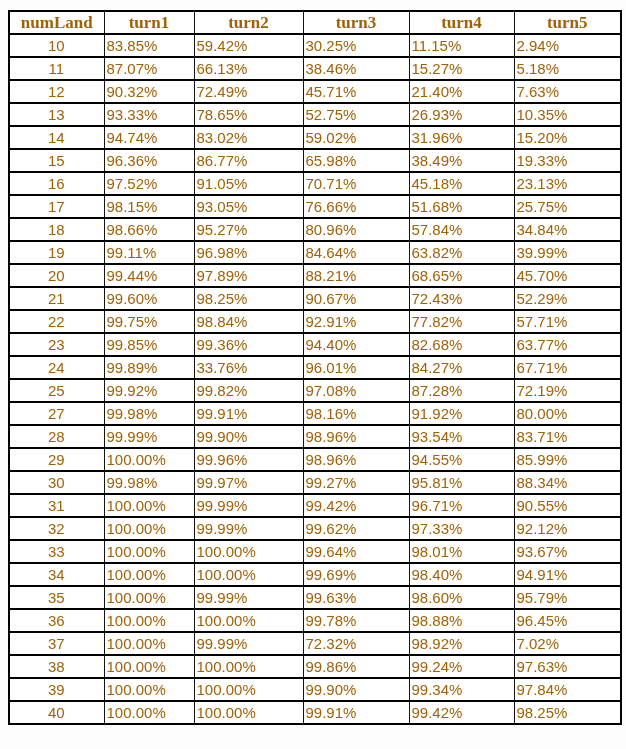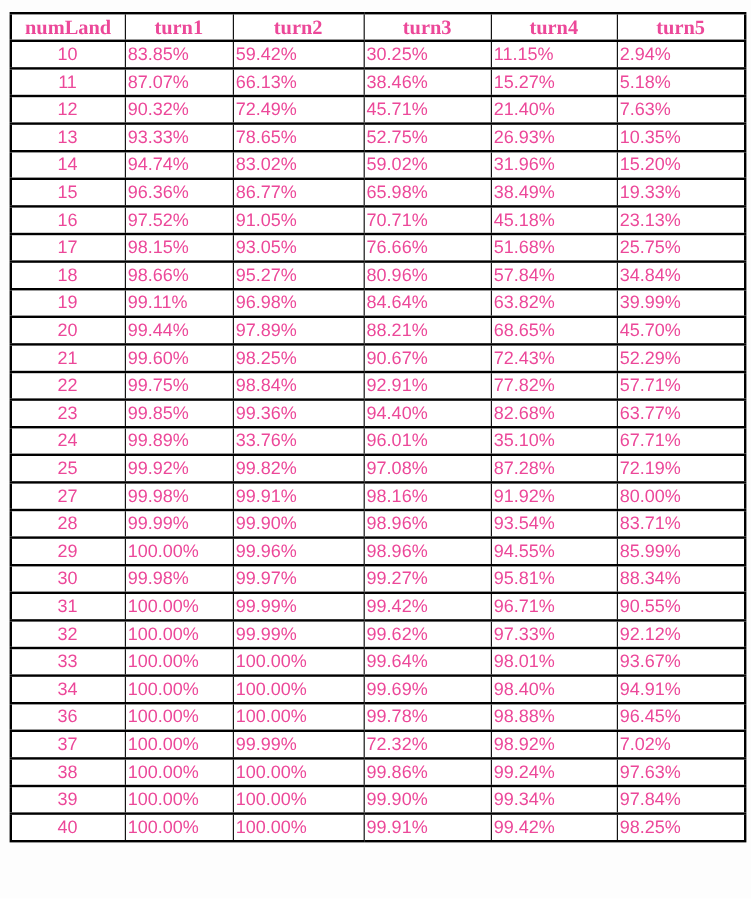--- a/index.html
+++ b/index.html
@@ -8,21 +8,21 @@
     background: #fefefe;
     width: 626px;
     height: 749px;
     overflow: hidden;
   }
   .sheet {
     position: relative;
     width: 626px;
     height: 749px;
     background: #fdfdfd;
-    color: #ec4899;
+    color: #a16207;
     font-family: "Liberation Sans", sans-serif;
   }
   table.grid {
     position: absolute;
     left: 8px;
     top: 10px;
     border-collapse: collapse;
     table-layout: fixed;
     border: 2px solid #000;
     background: #ffffff;
@@ -192,21 +192,21 @@
           <td class="pct">99.36%</td>
           <td class="pct">94.40%</td>
           <td class="pct">82.68%</td>
           <td class="pct">63.77%</td>
         </tr>
         <tr>
           <td class="num">24</td>
           <td class="pct">99.89%</td>
           <td class="pct">33.76%</td>
           <td class="pct">96.01%</td>
-          <td class="pct">35.10%</td>
+          <td class="pct">84.27%</td>
           <td class="pct">67.71%</td>
         </tr>
         <tr>
           <td class="num">25</td>
           <td class="pct">99.92%</td>
           <td class="pct">99.82%</td>
           <td class="pct">97.08%</td>
           <td class="pct">87.28%</td>
           <td class="pct">72.19%</td>
         </tr>
@@ -268,20 +268,28 @@
         </tr>
         <tr>
           <td class="num">34</td>
           <td class="pct">100.00%</td>
           <td class="pct">100.00%</td>
           <td class="pct">99.69%</td>
           <td class="pct">98.40%</td>
           <td class="pct">94.91%</td>
         </tr>
         <tr>
+          <td class="num">35</td>
+          <td class="pct">100.00%</td>
+          <td class="pct">99.99%</td>
+          <td class="pct">99.63%</td>
+          <td class="pct">98.60%</td>
+          <td class="pct">95.79%</td>
+        </tr>
+        <tr>
           <td class="num">36</td>
           <td class="pct">100.00%</td>
           <td class="pct">100.00%</td>
           <td class="pct">99.78%</td>
           <td class="pct">98.88%</td>
           <td class="pct">96.45%</td>
         </tr>
         <tr>
           <td class="num">37</td>
           <td class="pct">100.00%</td>

